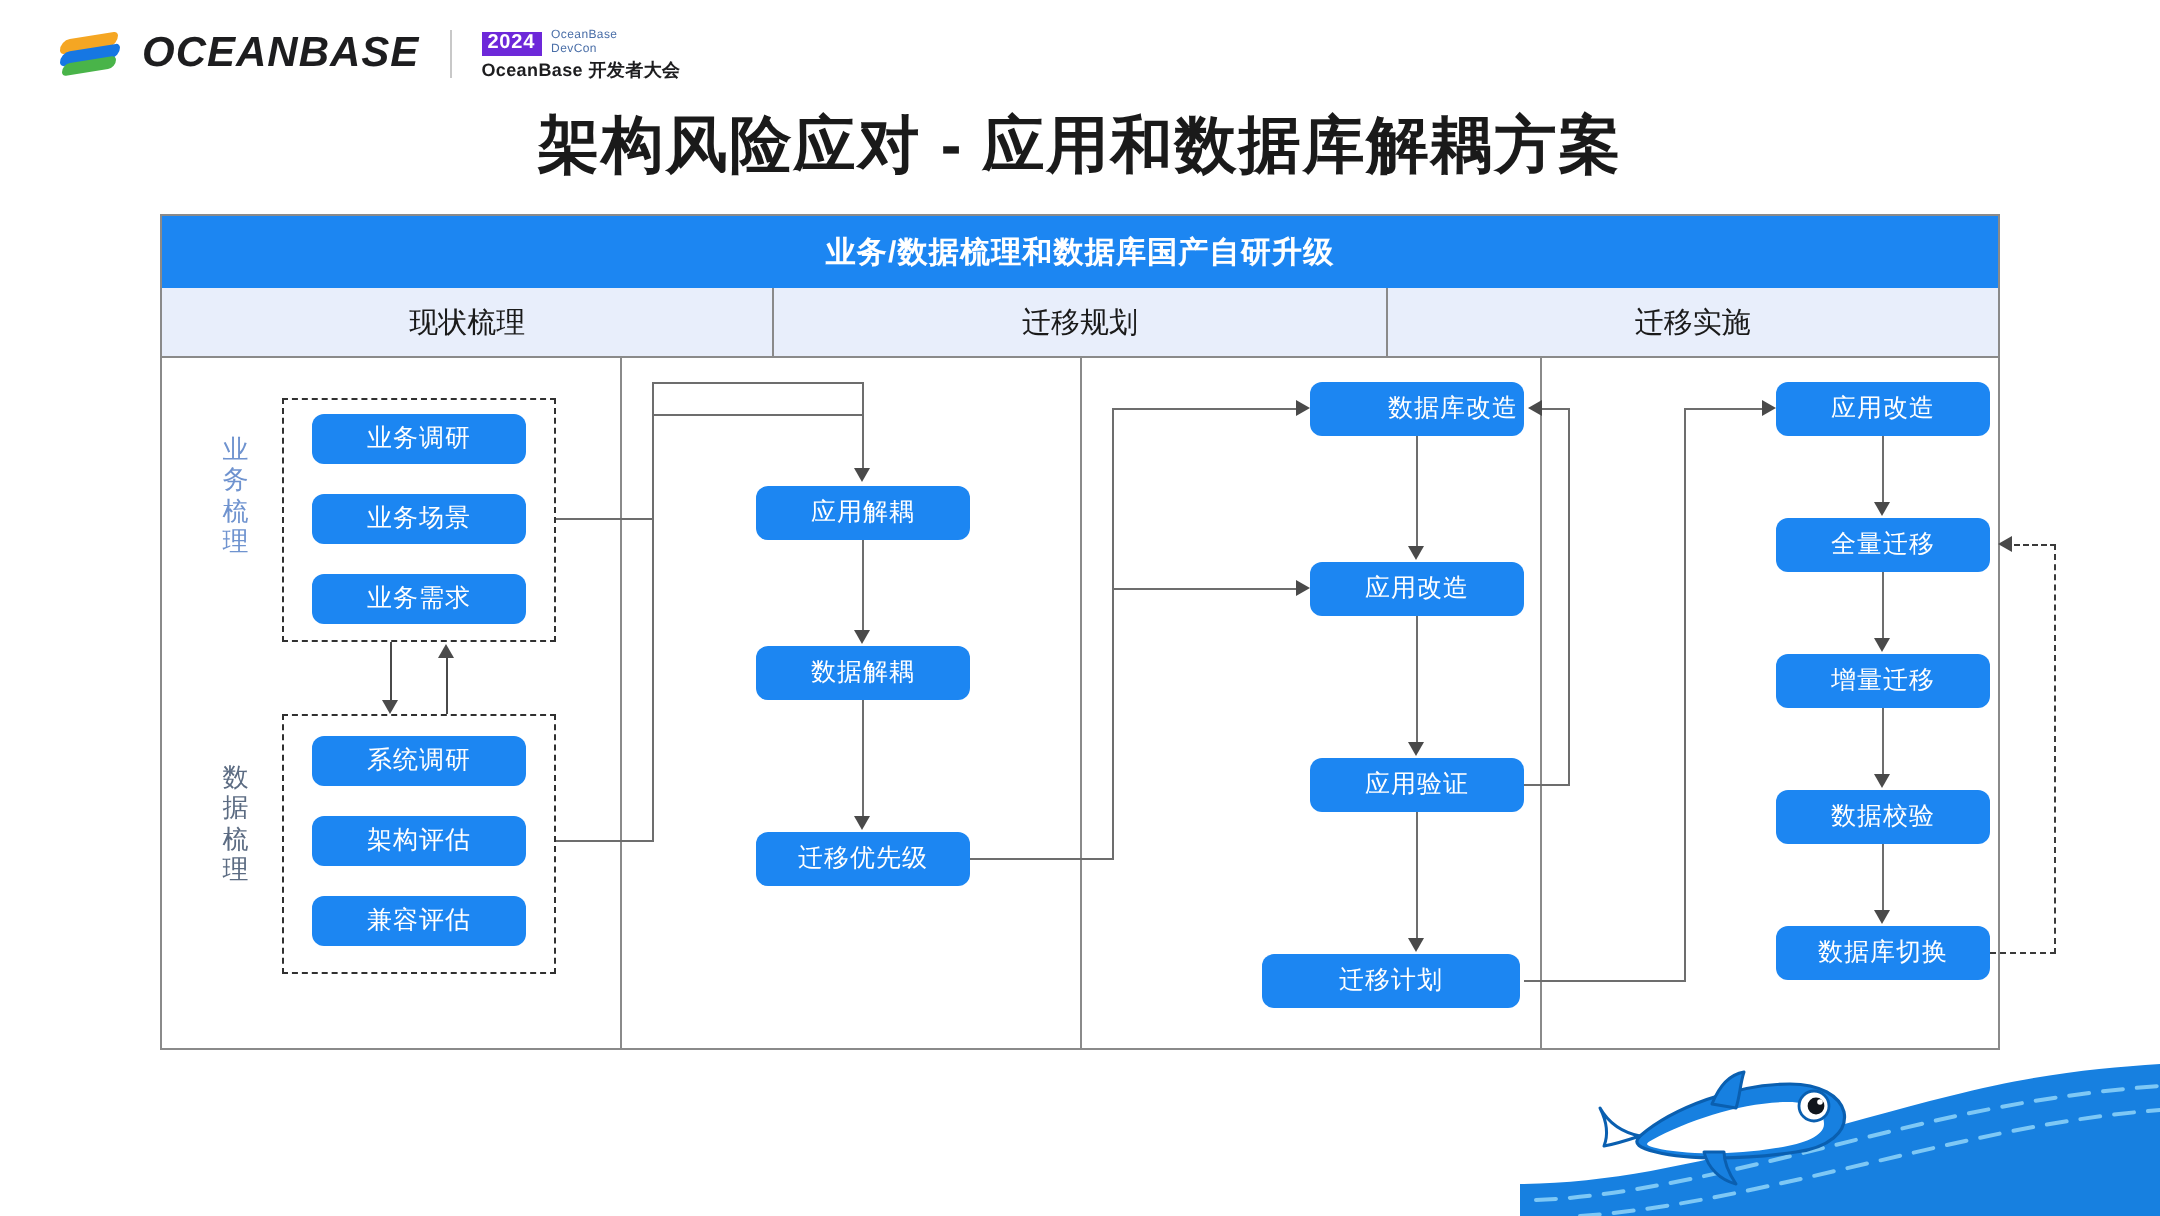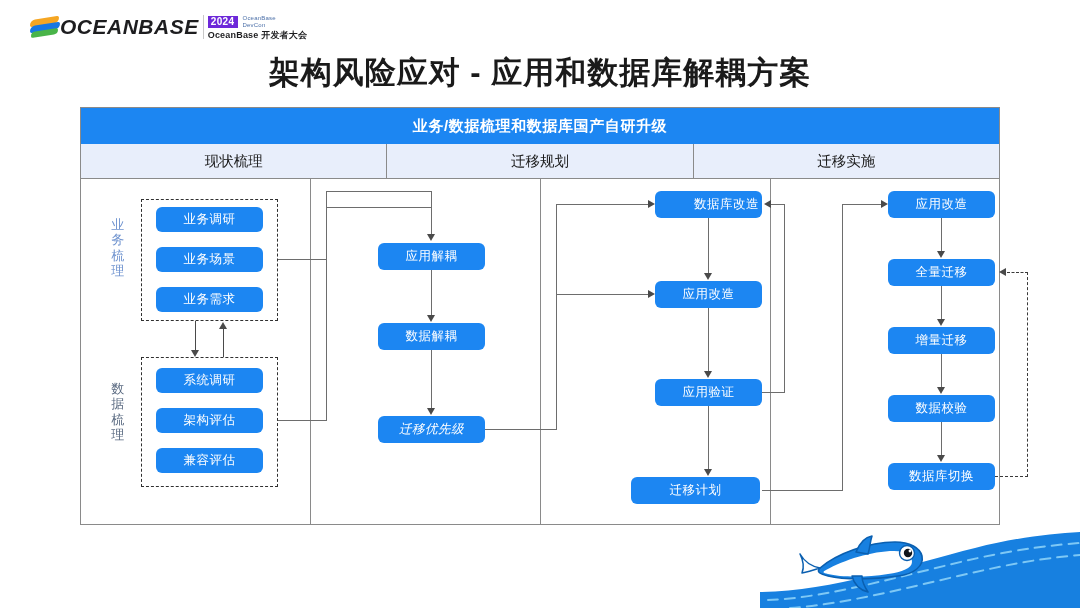--- a/index.html
+++ b/index.html
@@ -17,21 +17,21 @@
   }
 
   
   #brand-bar {
     position: absolute;
     left: 30px;
     top: 12px;
     height: 30px;
     display: flex;
     align-items: center;
-    gap: 0;
+    gap: 11px;
   }
   #brand-mark {
     width: 30px;
     height: 20px;
     position: relative;
     flex: none;
   }
   #brand-mark .swoosh-top {
     position: absolute;
     left: 0; top: 1px;
@@ -321,21 +321,21 @@
     <div class="vline soft" style="left:245px; top:28px; height:214px;"></div>
 
     <div class="hline soft" style="left:245px; top:12px; width:106px;"></div>
     <div class="vline soft" style="left:245px; top:12px; height:17px;"></div>
     <div class="hline soft" style="left:245px; top:28px; width:106px;"></div>
     <div class="vline soft" style="left:350px; top:12px; height:44px;"></div>
     <div class="arrow down" style="left:346px; top:55px;"></div>
 
     <div class="node" style="left:297px; top:64px; width:107px; height:27px;">应用解耦</div>
     <div class="node" style="left:297px; top:144px; width:107px; height:27px;">数据解耦</div>
-    <div class="node" style="left:297px; top:237px; width:107px; height:27px;font-style:italic;">迁移优先级</div>
+    <div class="node" style="left:297px; top:237px; width:107px; height:27px;">迁移优先级</div>
 
     <div class="vline soft" style="left:350px; top:91px; height:46px;"></div>
     <div class="arrow down" style="left:346px; top:136px;"></div>
     <div class="vline soft" style="left:350px; top:171px; height:59px;"></div>
     <div class="arrow down" style="left:346px; top:229px;"></div>
 
     <div class="hline soft" style="left:404px; top:250px; width:71px;"></div>
     <div class="vline soft" style="left:475px; top:25px; height:226px;"></div>
     <div class="hline soft" style="left:475px; top:25px; width:93px;"></div>
     <div class="arrow right" style="left:567px; top:21px;"></div>

